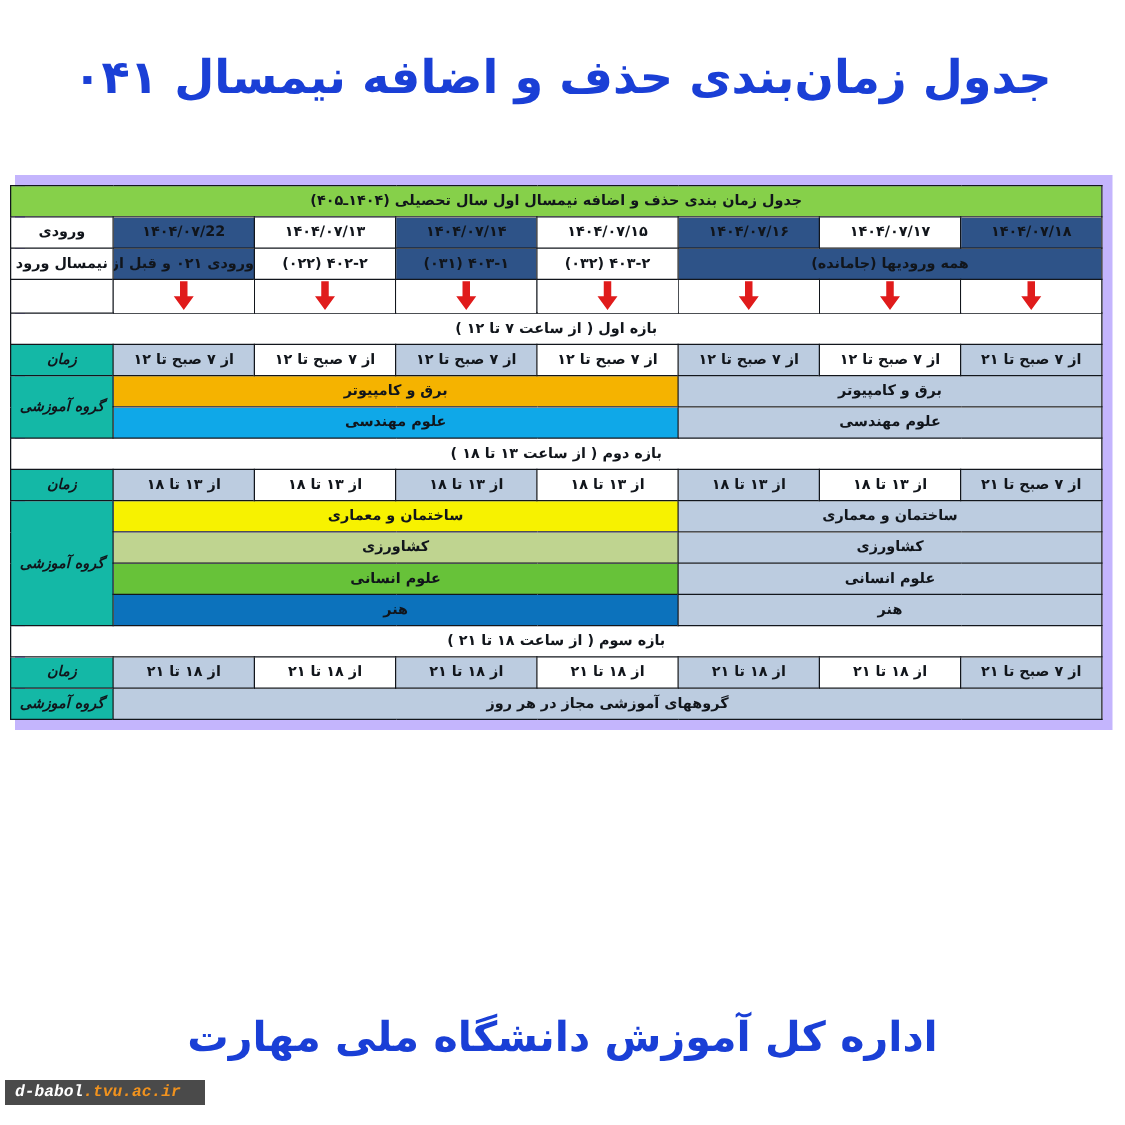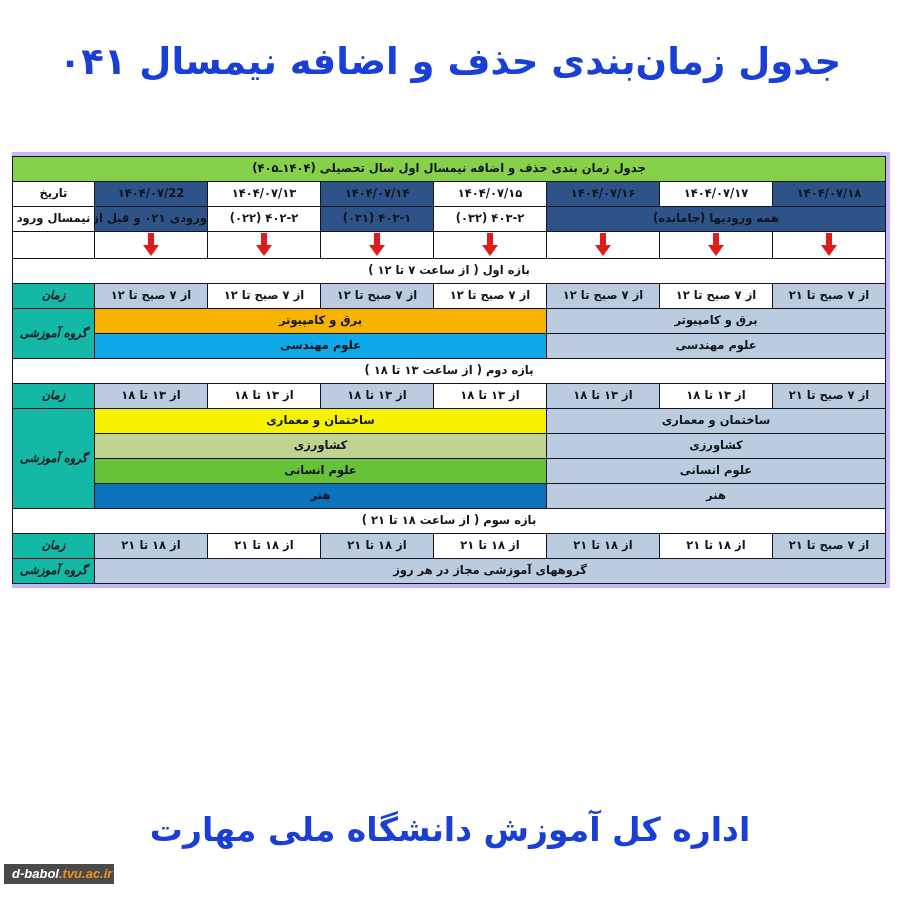--- a/index.html
+++ b/index.html
@@ -32,37 +32,37 @@
     font-weight:bold;
     direction:rtl;
     white-space:nowrap;
     margin-top:20px;
   }
 
   
   .watermark{
     position:absolute;left:4px;top:864px;
     background:#4a4a4a;
-    padding:3px 2px 4px 8px;
-    font-family:Liberation Sans, sans-serif;
+    padding:3px 19px 4px 8px;
+    font-family:Liberation Mono, monospace;
     font-style:italic;
     font-weight:bold;
     font-size:13px;
     direction:ltr;
     line-height:1;
   }
   .wm-a{color:#ffffff;}
   .wm-b{color:#f0921e;}
 
   
   .tbl-wrap{
     position:absolute;
-    left:12px;top:152px;
+    left:12px;top:140px;
     width:878px;
-    border:4px solid #c4b5fd;
+    border:8px solid #c4b5fd;
     box-sizing:border-box;
     background:#ffffff;
   }
   table.sched{
     border-collapse:collapse;
     width:100%;
     table-layout:fixed;
     direction:rtl;
   }
   table.sched td{
@@ -160,21 +160,21 @@
         </tr>
 
         <tr>
           <td class="navy">۱۴۰۴/۰۷/۱۸</td>
           <td class="white">۱۴۰۴/۰۷/۱۷</td>
           <td class="navy">۱۴۰۴/۰۷/۱۶</td>
           <td class="white">۱۴۰۴/۰۷/۱۵</td>
           <td class="navy">۱۴۰۴/۰۷/۱۴</td>
           <td class="white">۱۴۰۴/۰۷/۱۳</td>
           <td class="navy">۱۴۰۴/۰۷/22</td>
-          <td class="lbl">تاریخ</td>
+          <td class="lbl">ورودی</td>
         </tr>
 
         <tr>
           <td class="navy" colspan="3">همه ورودیها (جامانده)</td>
           <td class="white">۴۰۳-۲ (۰۳۲)</td>
           <td class="navy">۴۰۳-۱ (۰۳۱)</td>
           <td class="white">۴۰۲-۲ (۰۲۲)</td>
           <td class="navy">ورودی ۰۲۱ و قبل از آن</td>
           <td class="lbl">نیمسال ورود</td>
         </tr>

